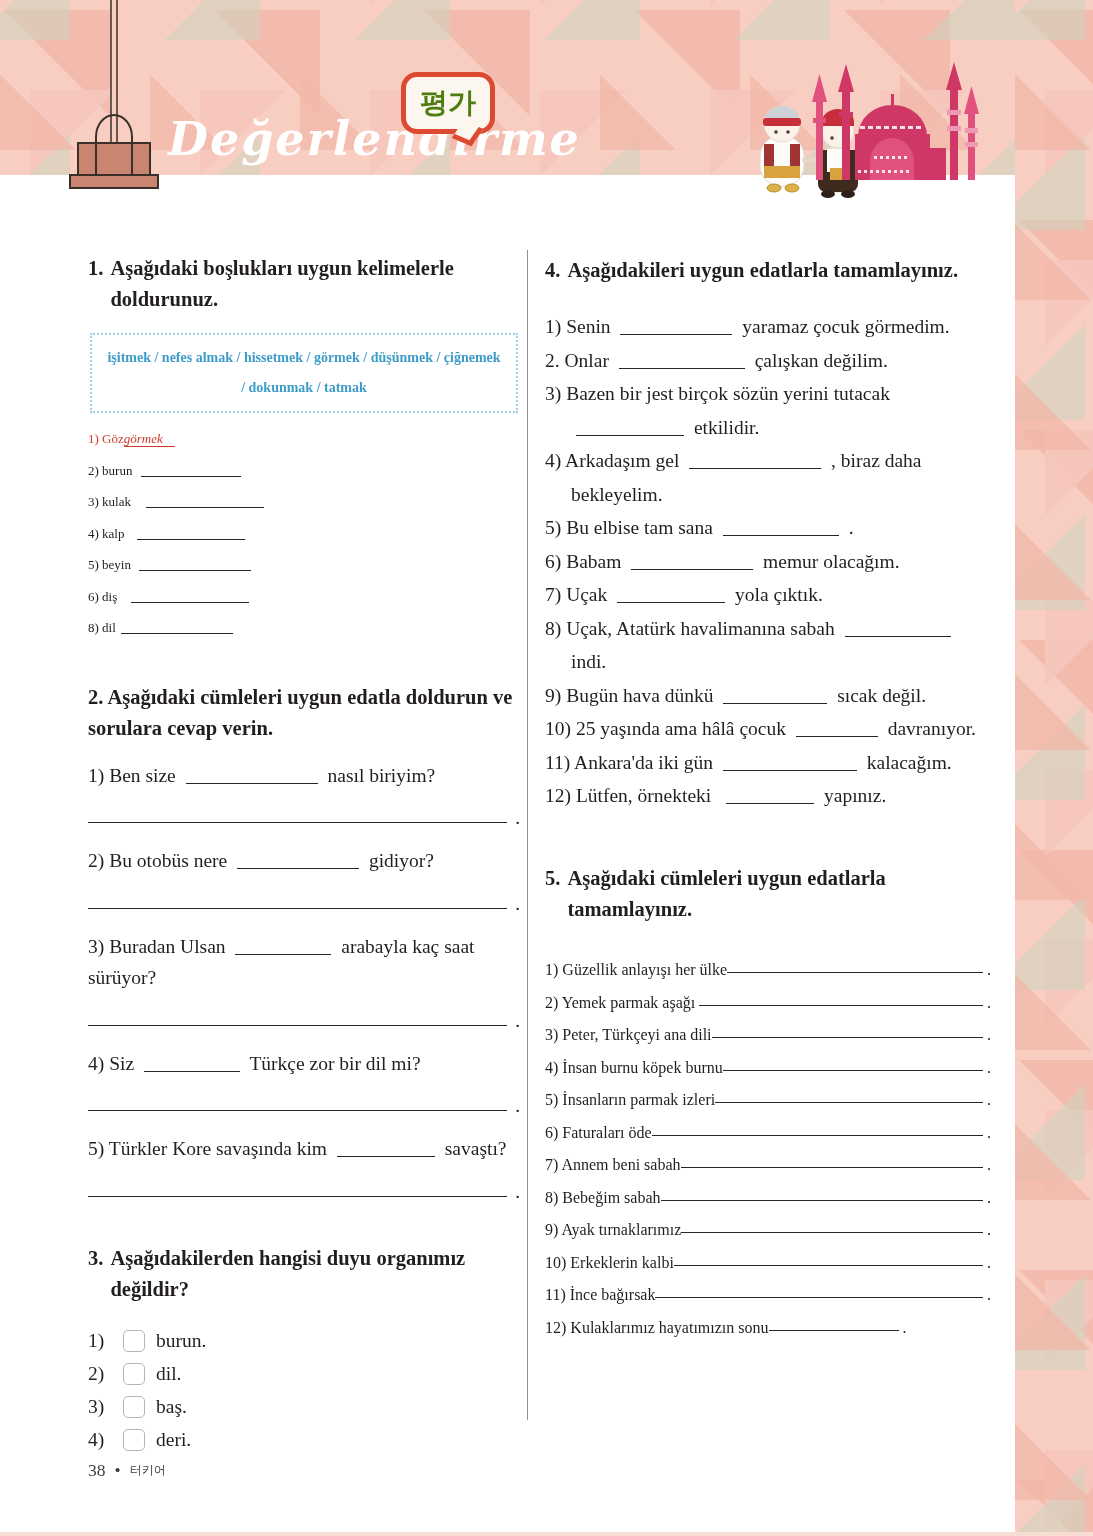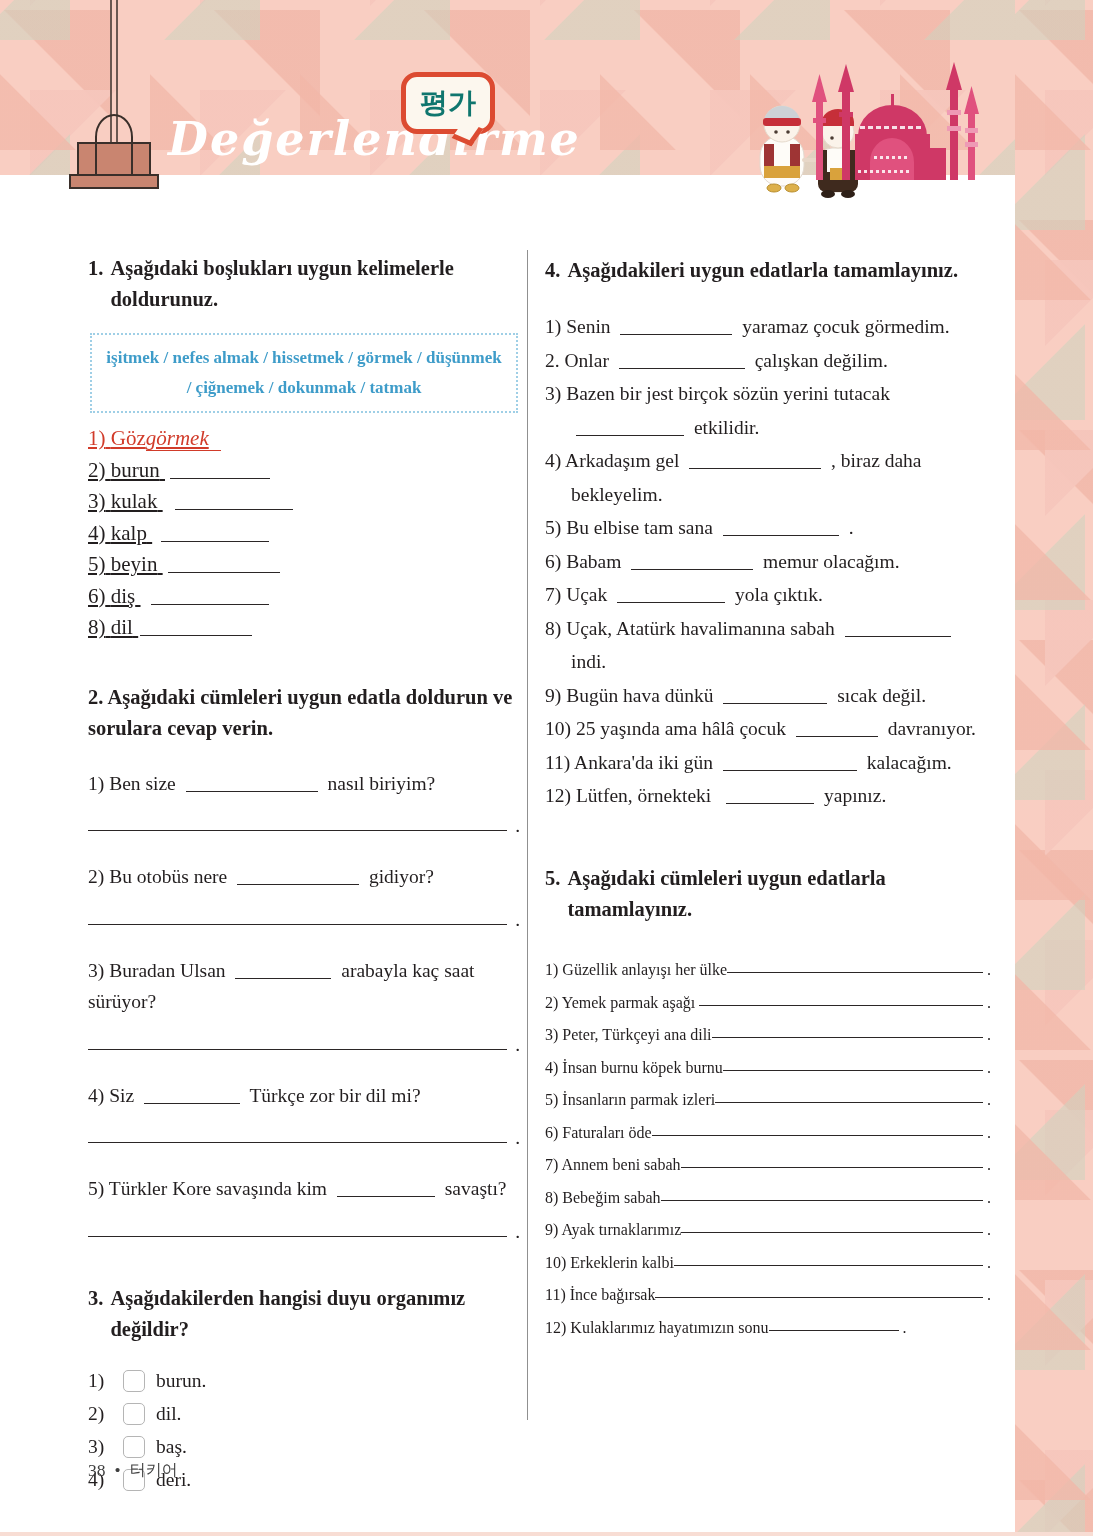--- a/index.html
+++ b/index.html
@@ -17,63 +17,63 @@
     background-position:0 0,70px 40px,30px 90px,110px 10px;}
   .deco-top{left:0;top:0;width:100%;height:175px;}
   .deco-right{right:0;top:0;width:78px;height:100%;}
   .deco-bottom{left:0;bottom:0;width:100%;height:4px;background:#f8ddd4;}
 
   .script-title{position:absolute;left:168px;top:112px;font-family:"DejaVu Serif",serif;
     font-style:italic;font-weight:bold;font-size:46px;color:#ffffff;letter-spacing:2px;}
 
   .badge{position:absolute;left:401px;top:72px;width:84px;height:52px;background:#fcf7ee;
     border:5px solid #dc4b31;border-radius:16px;display:flex;align-items:center;justify-content:center;
-    font-family:"Liberation Sans","DejaVu Sans",sans-serif;font-weight:bold;font-size:28px;color:#0f766e;}
+    font-family:"Liberation Sans","DejaVu Sans",sans-serif;font-weight:bold;font-size:28px;color:#4d7c0f;}
   .badge::after{content:"";position:absolute;bottom:-15px;right:12px;width:16px;height:16px;
     background:#fcf7ee;border-right:5px solid #dc4b31;border-bottom:5px solid #dc4b31;
     transform:rotate(35deg) skewY(-12deg);}
 
   .illus{position:absolute;}
 
   .divider{position:absolute;left:527px;top:250px;width:1px;height:1170px;background:#909090;}
 
   .col-left{position:absolute;left:88px;top:253px;width:432px;}
   .col-right{position:absolute;left:545px;top:255px;width:446px;}
 
   .ex-title{font-size:20.5px;font-weight:bold;line-height:31px;display:flex;}
   .ex-title .tnum{margin-right:7px;flex:0 0 auto;}
   .ex-title-block{font-size:20.5px;font-weight:bold;line-height:31px;}
   .nowrap{white-space:nowrap;}
 
   .wordbox{margin:18px 2px 10px 2px;border:2px dotted #9fcfe6;padding:8px 12px;text-align:center;
-    font-weight:bold;font-size:17px;line-height:30px;color:#3e9cc9;}
-
-  .item{font-size:21px;line-height:31.5px;text-decoration:underline;}
+    font-weight:bold;font-size:14px;line-height:30px;color:#3e9cc9;}
+
+  .item{font-size:13px;line-height:31.5px;}
   .blank{display:inline-block;border-bottom:1.4px solid #2b2626;height:3px;vertical-align:-2px;margin:0 5px;}
   .blank-red{color:#d13b2a;font-style:italic;border-bottom:1.5px solid #d13b2a;padding-right:12px;}
   .red{color:#d13b2a;}
 
-  .q-item{font-size:19.5px;line-height:31.5px;margin-top:24px;}
+  .q-item{font-size:19.5px;line-height:31.5px;margin-top:16px;}
   .ansrow{display:flex;align-items:flex-end;margin-top:16px;margin-bottom:6px;font-size:19.5px;}
   .ansrow .fill{flex:1;border-bottom:1.4px solid #2b2626;margin-bottom:6px;}
   .ansrow .dot{margin-left:8px;flex:0 0 auto;}
 
   .opt{display:flex;align-items:center;font-size:19.5px;height:33px;gap:11px;}
   .opt .num{width:24px;flex:0 0 auto;}
   .checkbox{width:20px;height:20px;border:1.6px solid #b5b5b5;border-radius:5px;background:#fff;flex:0 0 auto;}
 
   .ex4-item{font-size:19.5px;line-height:33.5px;padding-left:26px;text-indent:-26px;}
   .ex5-item{display:flex;align-items:flex-end;font-size:16px;height:32.5px;}
   .ex5-item .pre{flex:0 0 auto;white-space:pre;}
   .ex5-item .fill{flex:1;border-bottom:1.4px solid #2b2626;margin-bottom:6px;min-width:30px;}
   .ex5-item .dot{flex:0 0 auto;margin-left:4px;}
 
   .footer{position:absolute;left:88px;top:1460px;display:flex;align-items:center;gap:9px;
     font-size:17.5px;color:#3f3f3f;}
-  .footer .book{font-family:"Liberation Sans","DejaVu Sans",sans-serif;font-size:16px;}
+  .footer .book{font-family:"Liberation Sans","DejaVu Sans",sans-serif;font-size:12px;}
   .mt{margin-top:24px;}
 </style>
 </head>
 <body>
 
 <div class="page">
 
   <div class="deco deco-top"></div>
   <div class="deco deco-right"></div>
   <div class="deco-bottom" style="position:absolute;"></div>

